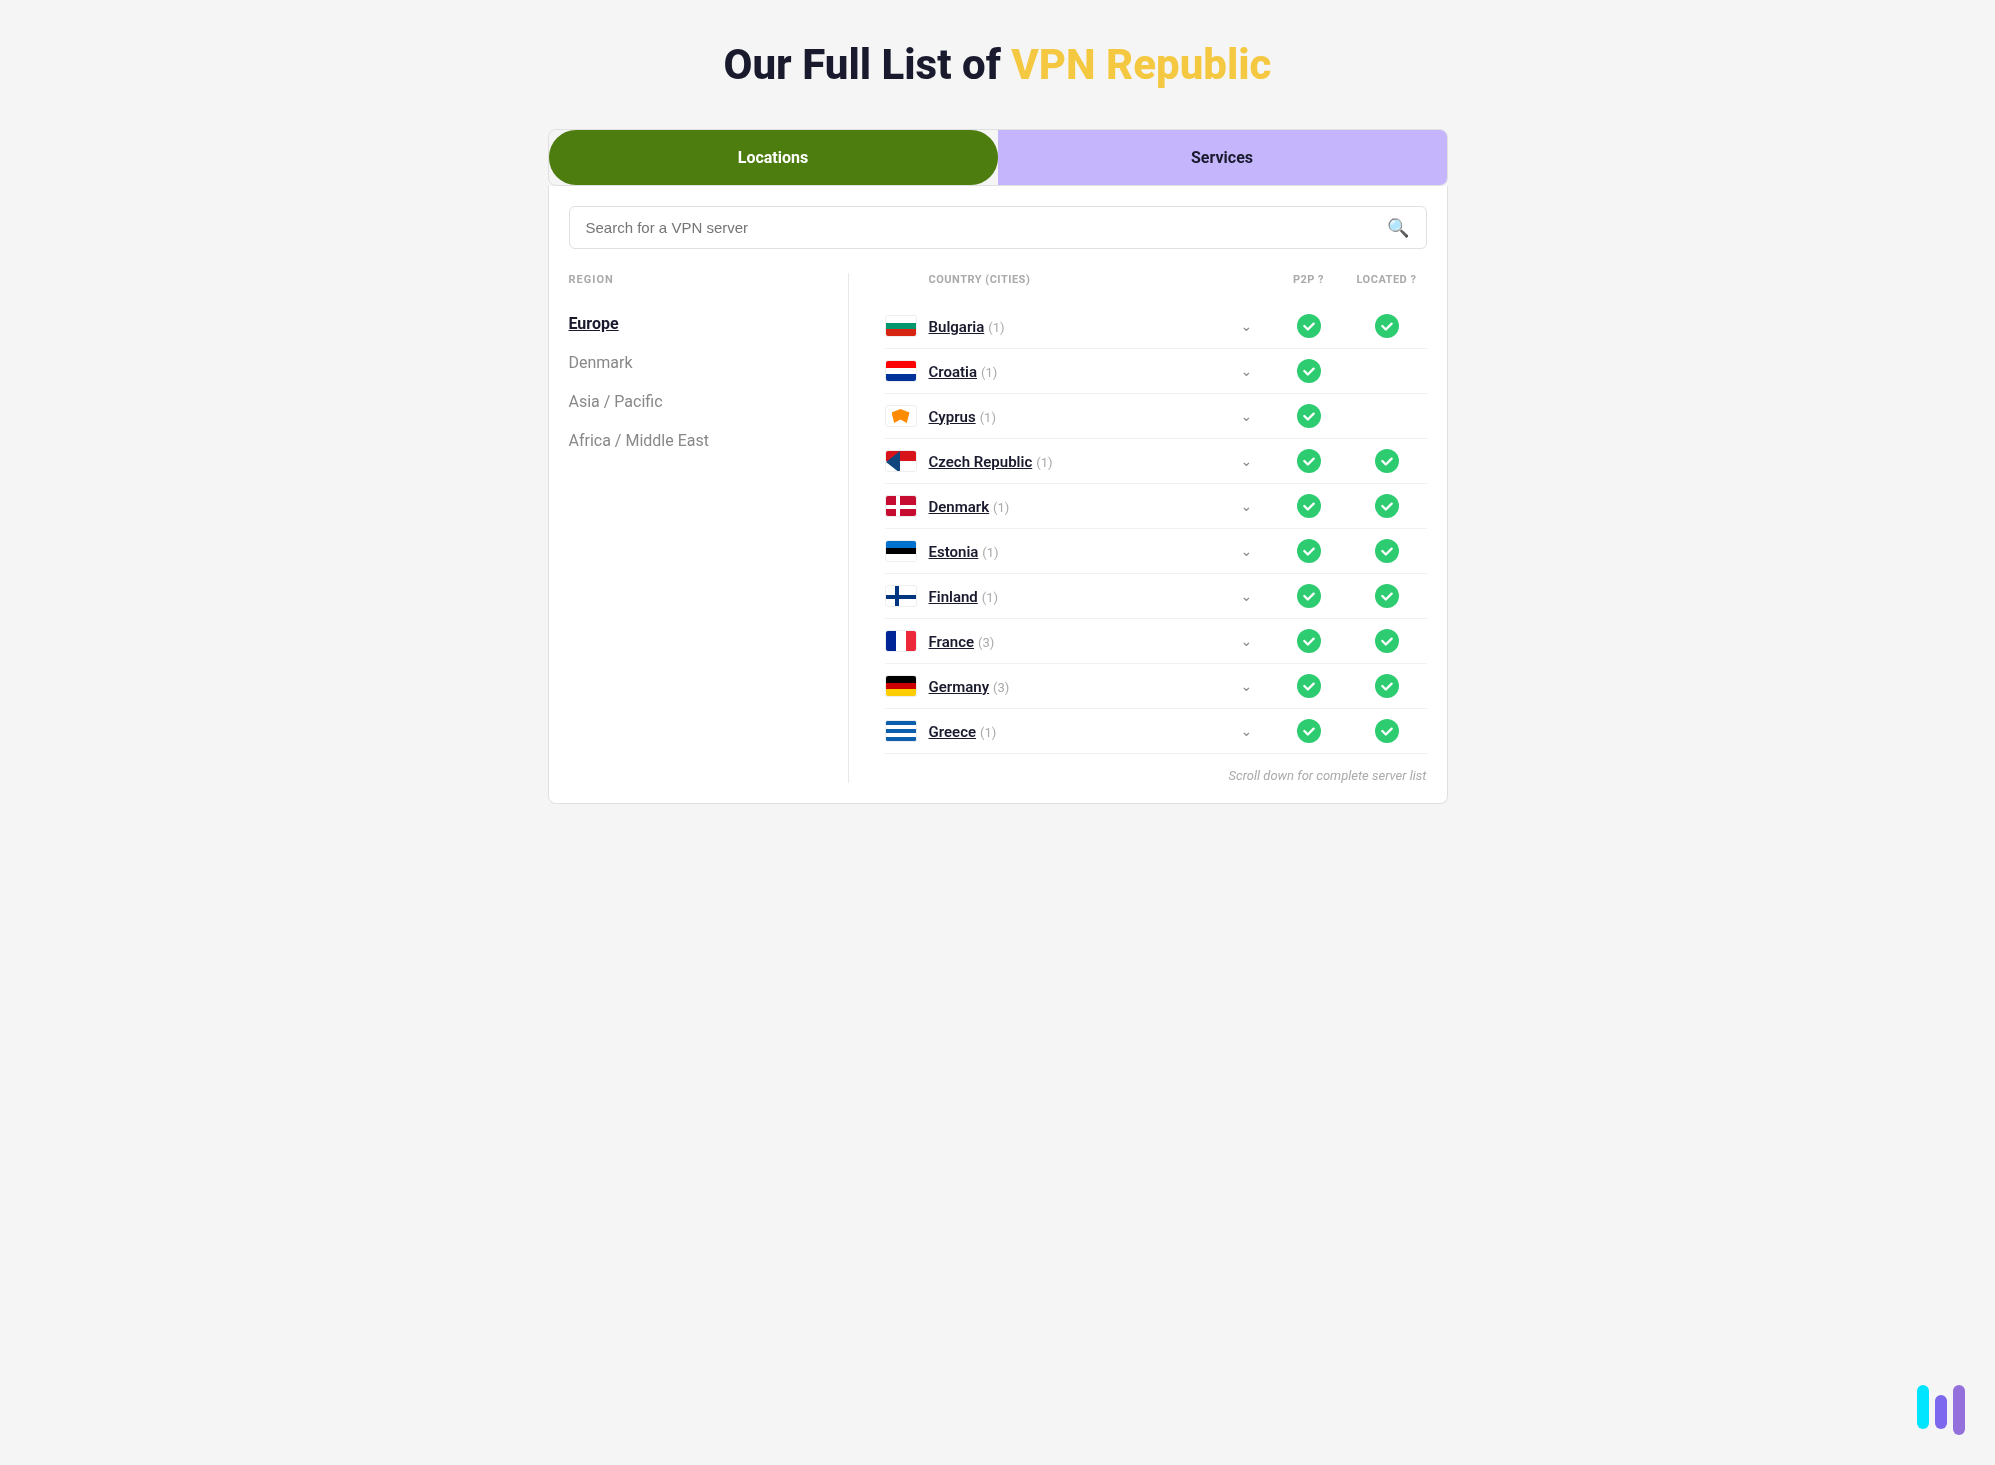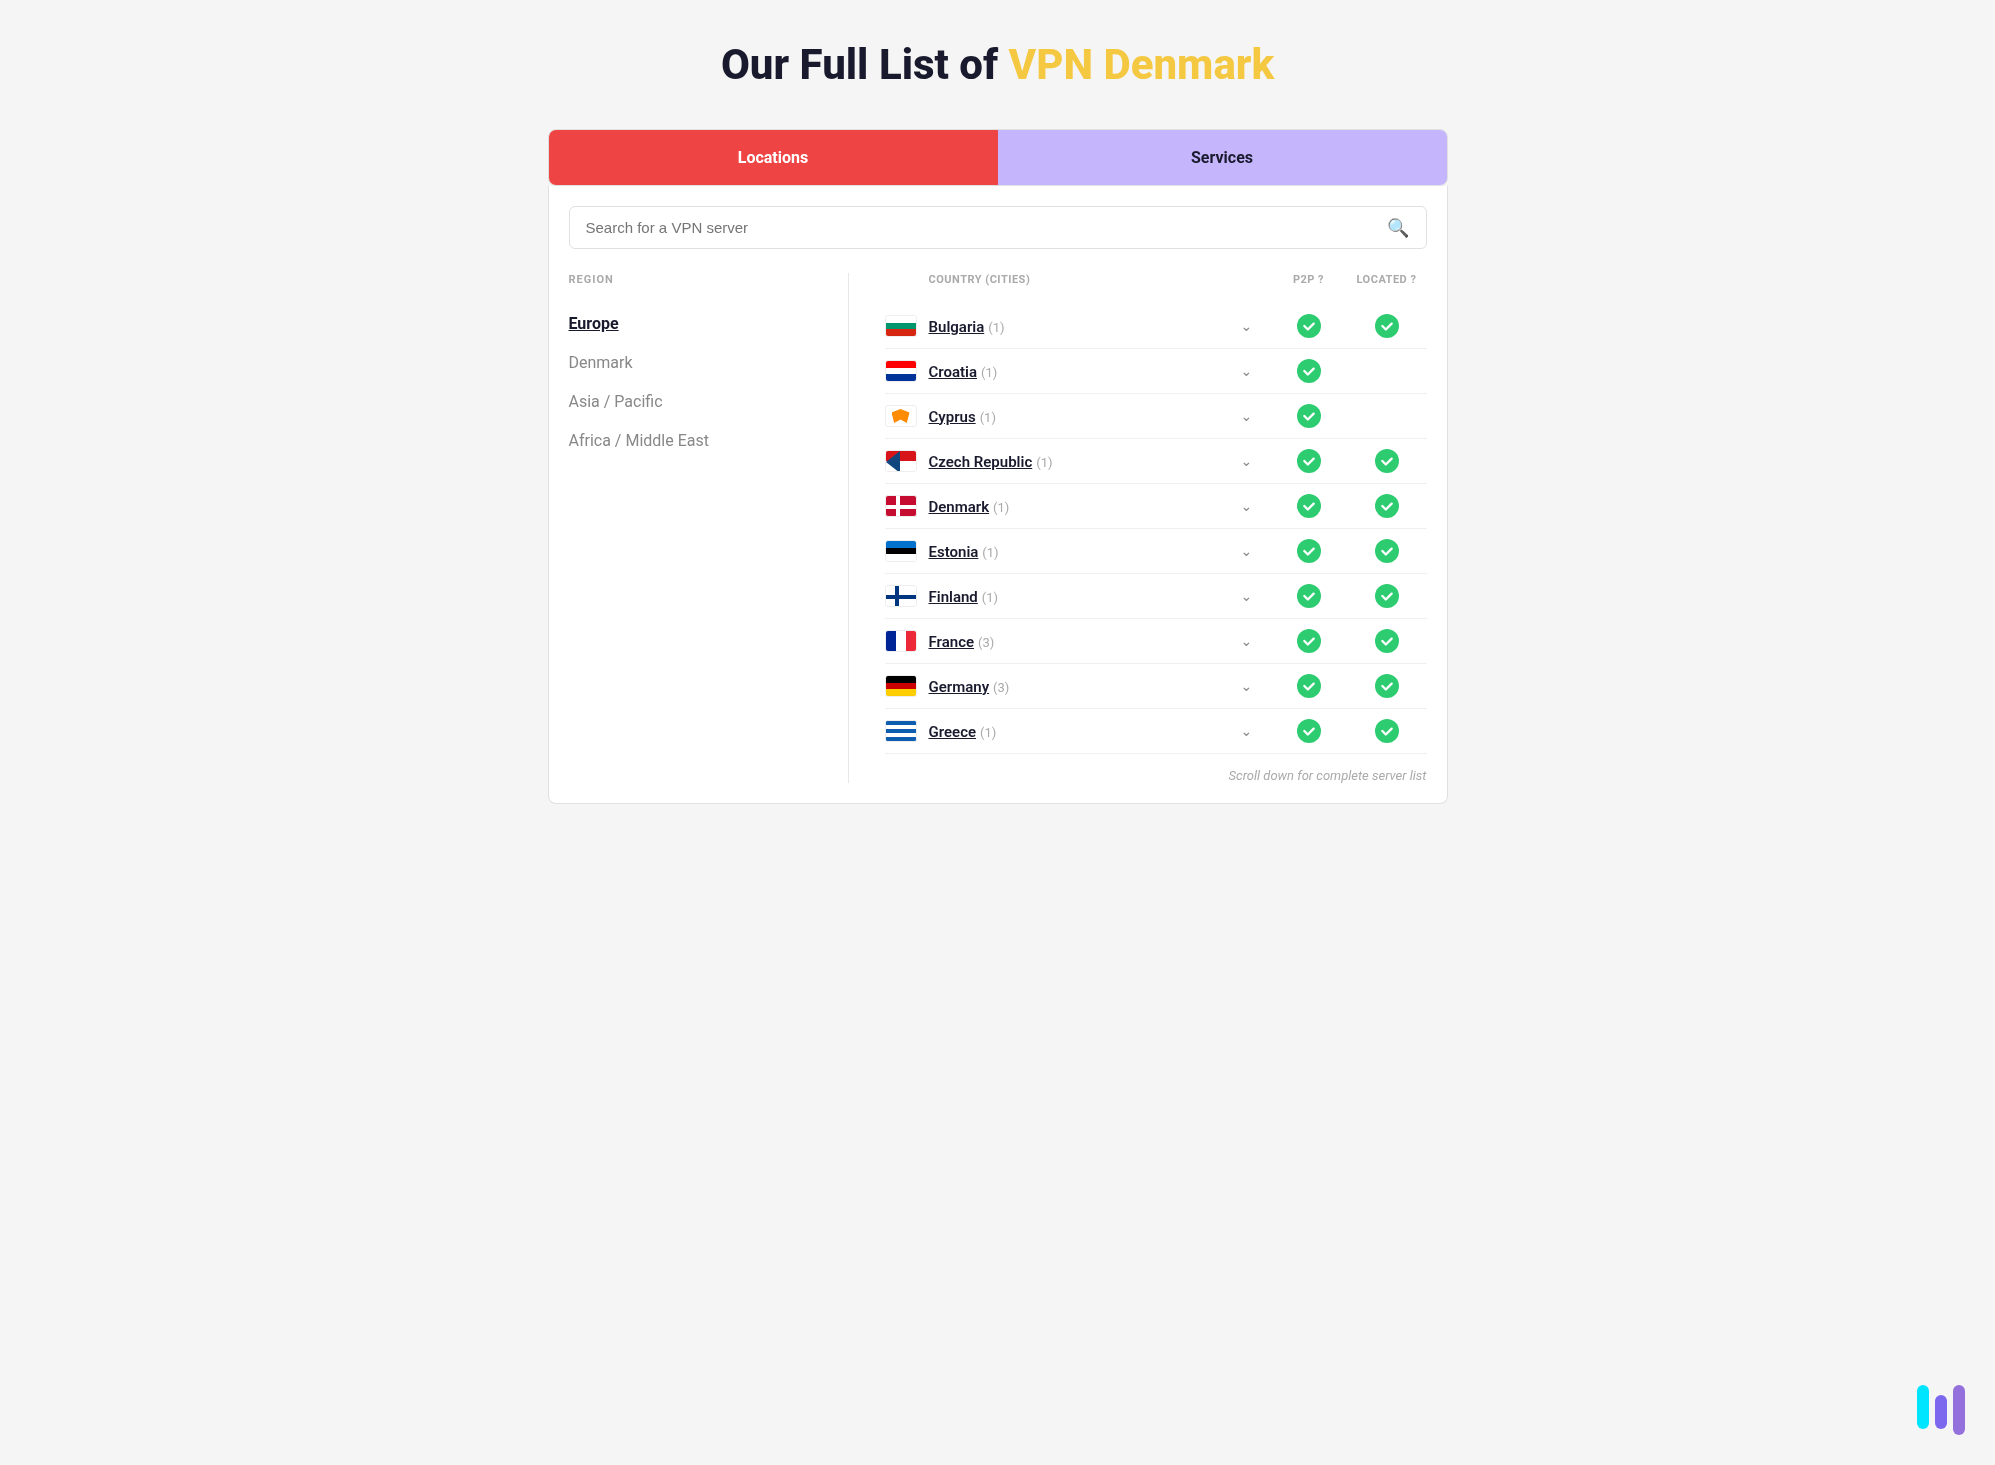--- a/index.html
+++ b/index.html
@@ -35,22 +35,23 @@
     }
     .tab {
       flex: 1;
       padding: 18px 24px;
       text-align: center;
       font-weight: 700;
       font-size: 16px;
       cursor: pointer;
     }
     .tab.active {
-      background: #ef4444;
+      background: #4d7c0f;
       color: #fff;
+      border-radius: 27px;
     }
     .tab.inactive {
       background: #c4b5fd;
       color: #1a1a2e;
     }
     .content-box {
       background: #fff;
       border: 1px solid #e0e0e0;
       border-top: none;
       border-radius: 0 0 8px 8px;
@@ -237,21 +238,21 @@
       border-radius: 6px;
     }
     .logo-bar-1 { height: 44px; background: #00e5ff; }
     .logo-bar-2 { height: 34px; background: #7b68ee; margin-top: 10px; }
     .logo-bar-3 { height: 50px; background: #9370db; }
   </style>
 </head>
 <body>
 
 <h1 class="page-title">
-  <span>Our Full List of </span><span class="highlight">VPN Denmark</span>
+  <span>Our Full List of </span><span class="highlight">VPN Republic</span>
 </h1>
 
 <div class="main-container">
   <div class="tabs">
     <div class="tab active">Locations</div>
     <div class="tab inactive">Services</div>
   </div>
 
   <div class="content-box">
     <div class="search-bar">

